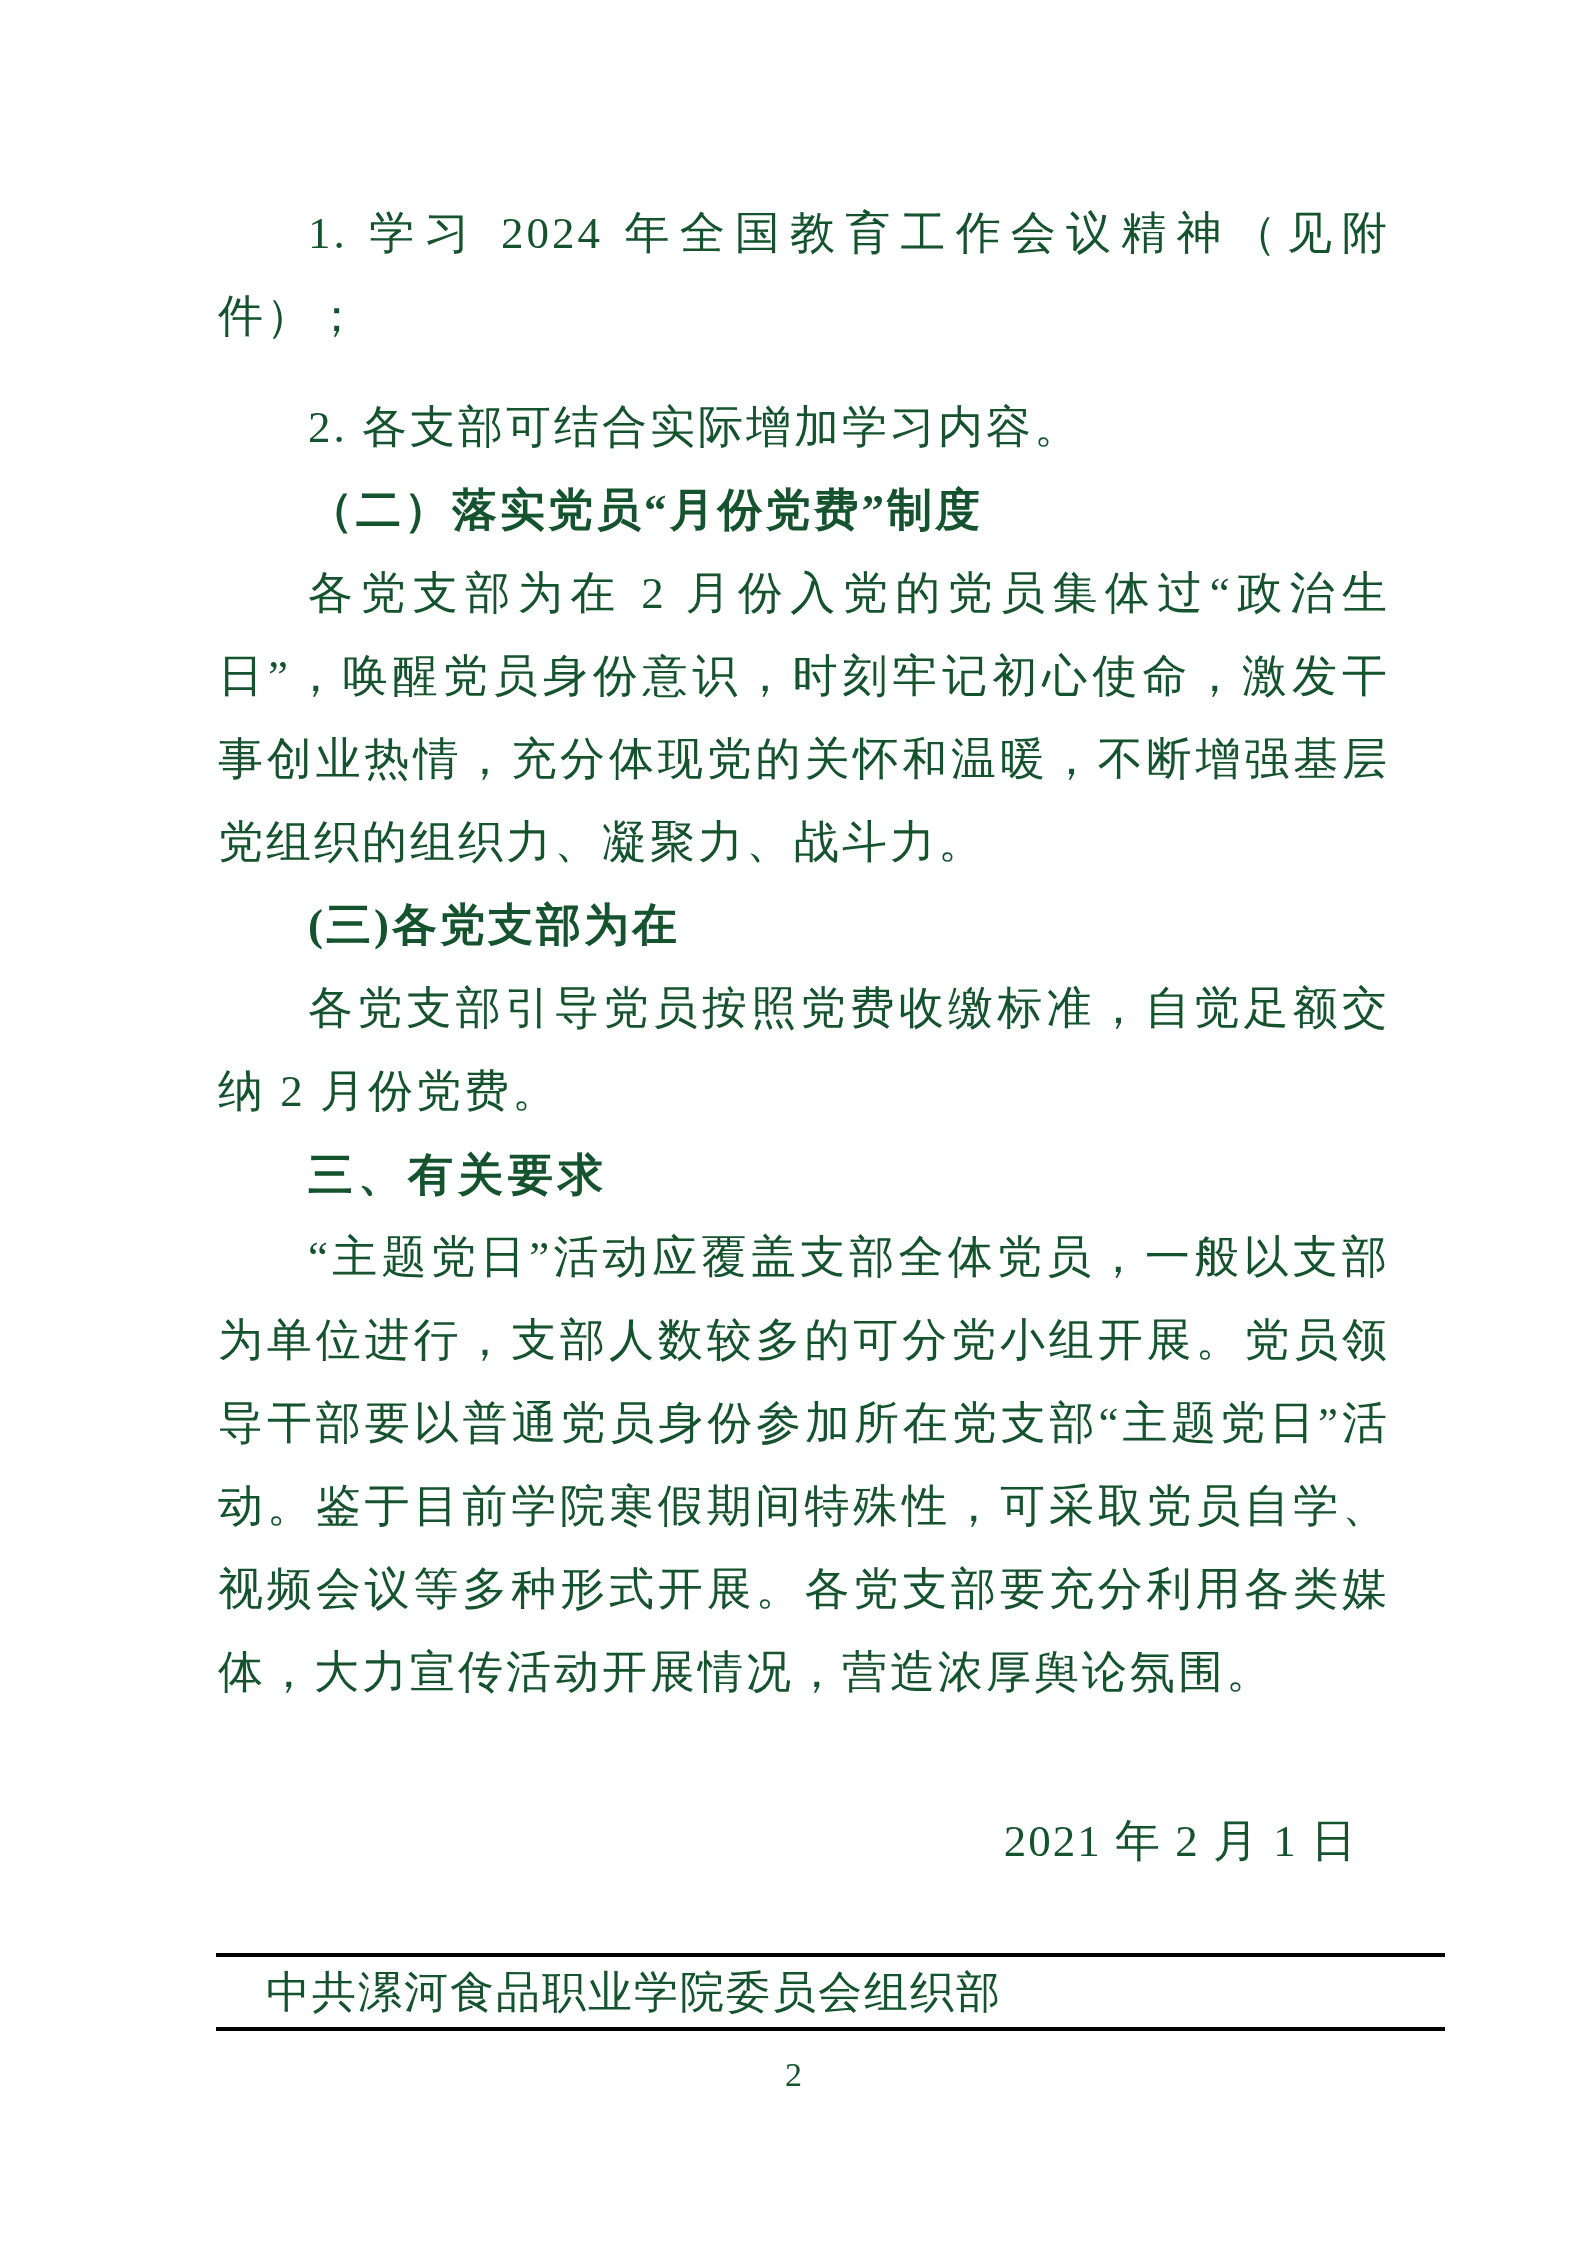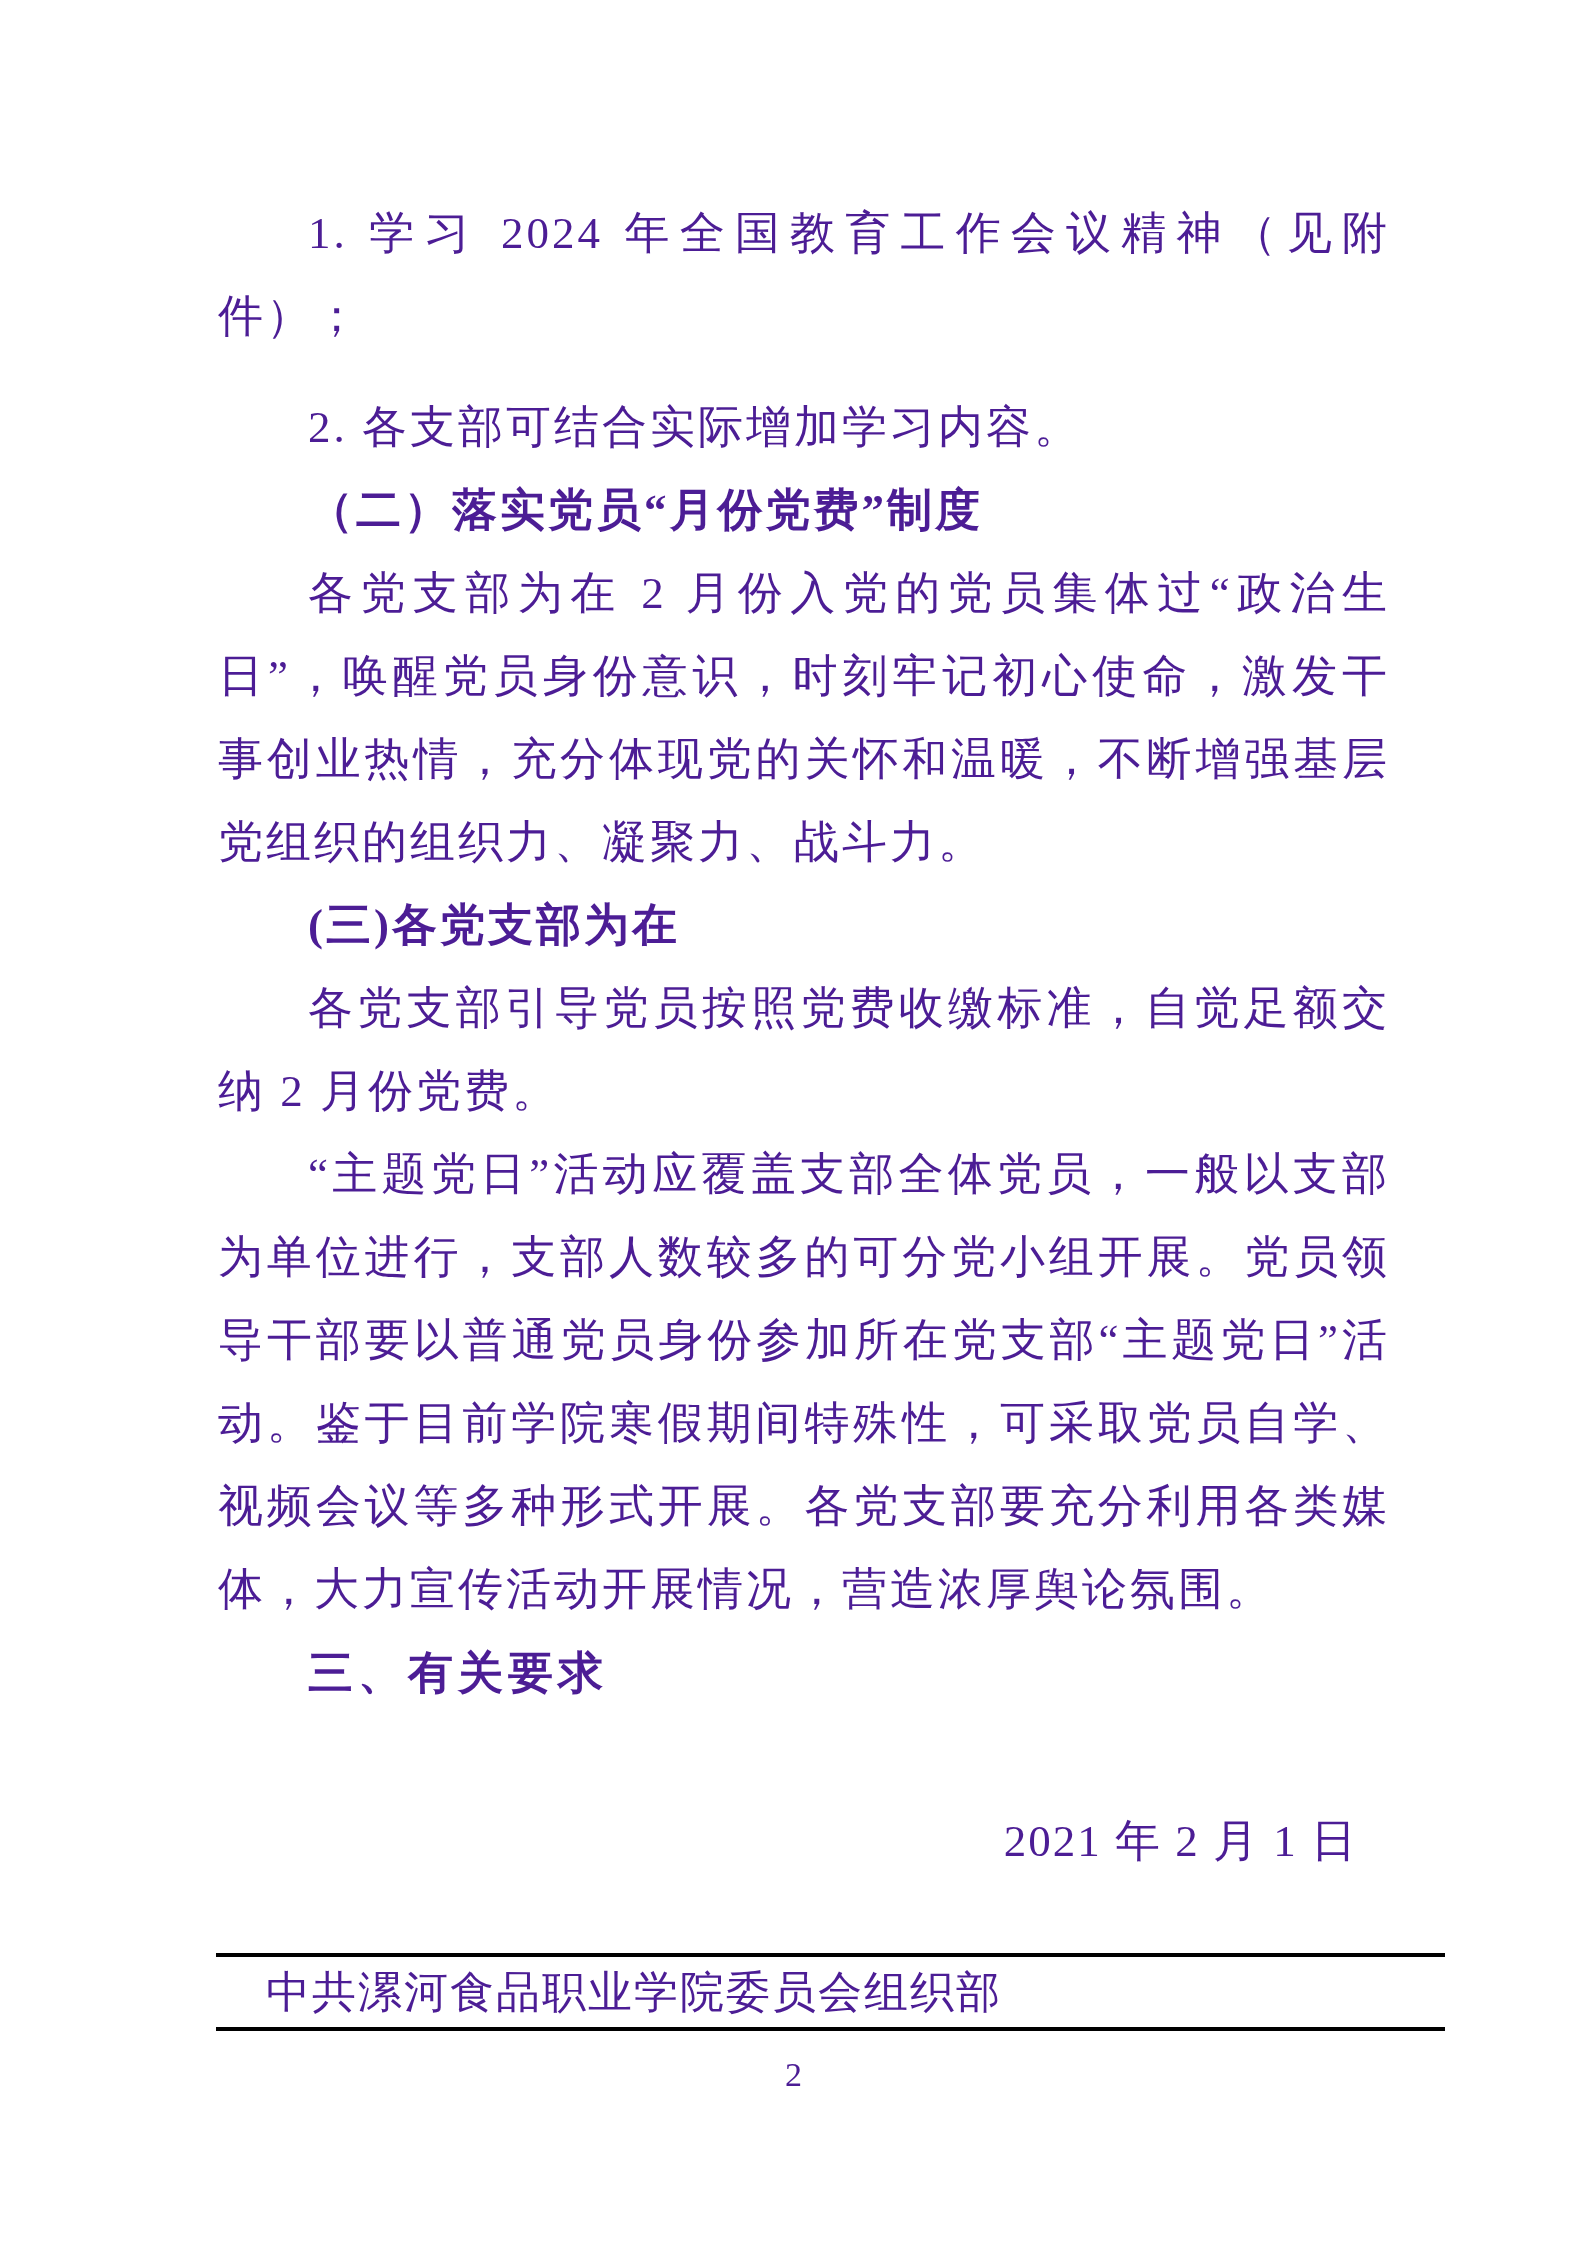--- a/index.html
+++ b/index.html
@@ -5,21 +5,21 @@
   html, body {
     margin: 0;
     padding: 0;
     background: #ffffff;
   }
   .page {
     position: relative;
     width: 1587px;
     height: 2245px;
     background: #ffffff;
-    color: #4c1d95;
+    color: #14532d;
     font-family: "Liberation Serif", "DejaVu Serif", serif;
     overflow: hidden;
   }
   .content {
     position: absolute;
     left: 218px;
     top: 192px;
     width: 1172px;
     font-size: 45px;
     line-height: 83px;
@@ -87,22 +87,22 @@
 
 <div class="page">
 
   <div class="content">
     <p class="para after-gap">1. 学习 2024 年全国教育工作会议精神（见附件）；</p>
     <p class="para">2. 各支部可结合实际增加学习内容。</p>
     <p class="para h-kai">（二）落实党员“月份党费”制度</p>
     <p class="para">各党支部为在 2 月份入党的党员集体过“政治生日”，唤醒党员身份意识，时刻牢记初心使命，激发干事创业热情，充分体现党的关怀和温暖，不断增强基层党组织的组织力、凝聚力、战斗力。</p>
     <p class="para h-kai">(三)各党支部为在</p>
     <p class="para">各党支部引导党员按照党费收缴标准，自觉足额交纳 2 月份党费。</p>
+    <p class="para h-hei">三、有关要求</p>
     <p class="para">“主题党日”活动应覆盖支部全体党员，一般以支部为单位进行，支部人数较多的可分党小组开展。党员领导干部要以普通党员身份参加所在党支部“主题党日”活动。鉴于目前学院寒假期间特殊性，可采取党员自学、视频会议等多种形式开展。各党支部要充分利用各类媒体，大力宣传活动开展情况，营造浓厚舆论氛围。</p>
-    <p class="para h-hei">三、有关要求</p>
     <p class="para sign-date">2021 年 2 月 1 日</p>
   </div>
 
   <div class="footer">
     <div class="footer-inner">
       <span>中共漯河食品职业学院委员会组织部</span>
     </div>
   </div>
 
   <div class="page-num">2</div>

